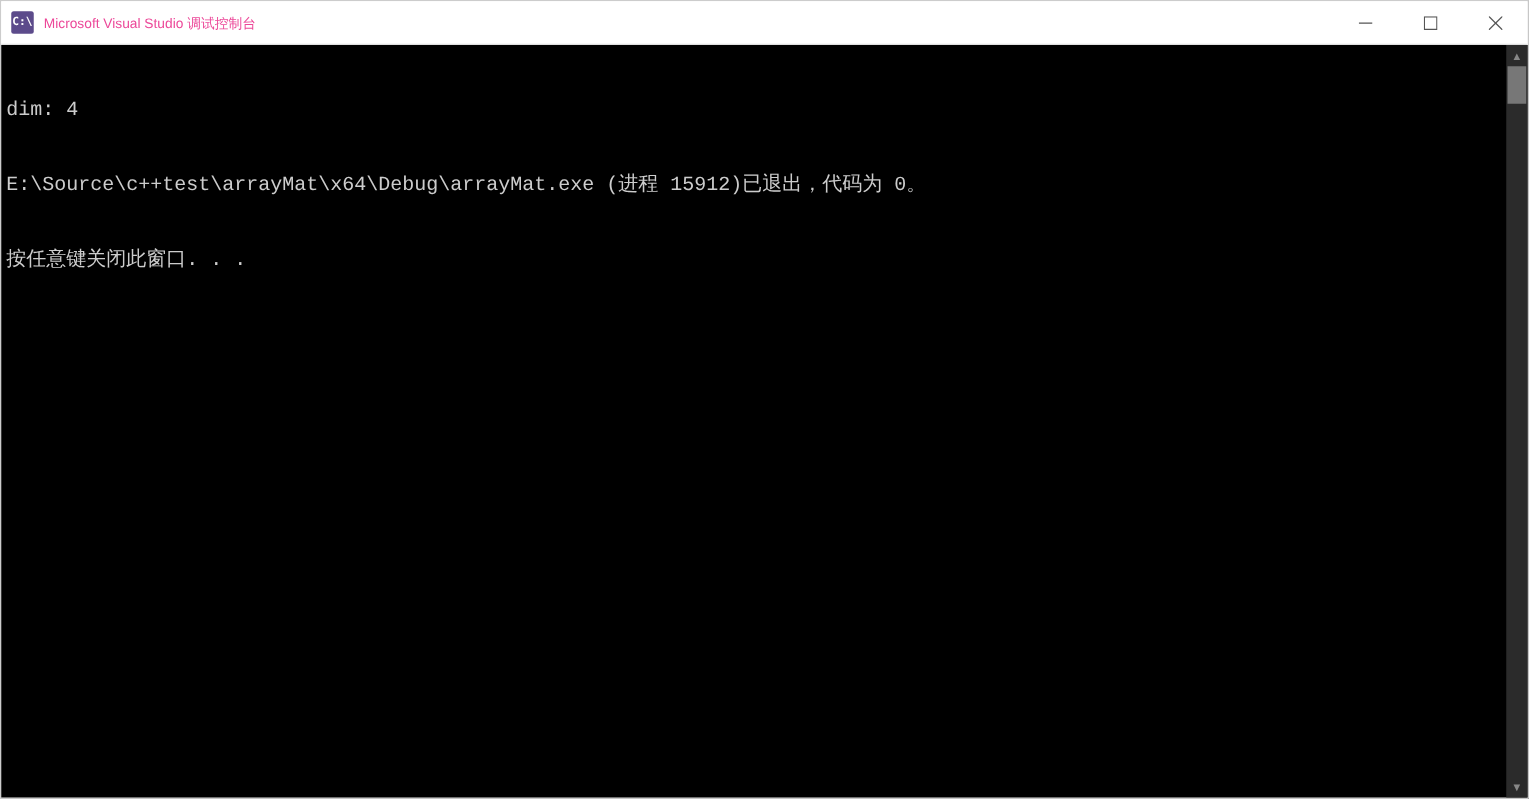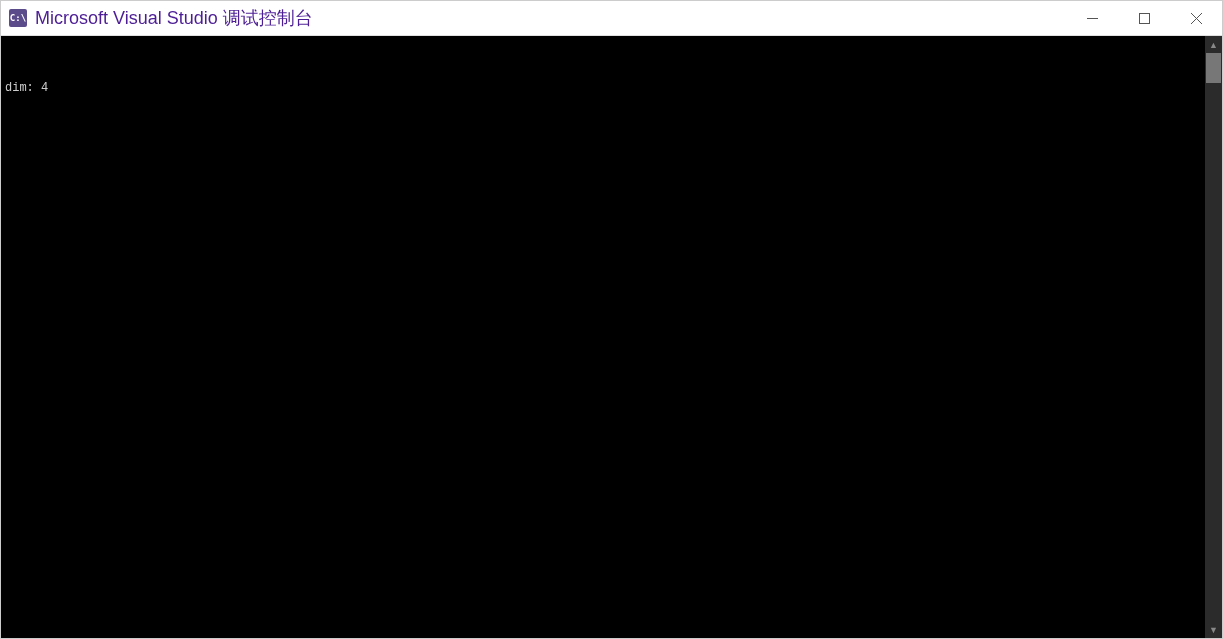--- a/index.html
+++ b/index.html
@@ -39,22 +39,22 @@
       display: flex;
       align-items: center;
       justify-content: center;
       color: #fff;
       font-size: 9px;
       font-weight: bold;
       margin-right: 8px;
       font-family: Consolas, monospace;
     }
     .title-text {
-      font-size: 18px;
-      color: #4c1d95;
+      font-size: 11px;
+      color: #ec4899;
     }
     .window-controls {
       position: absolute;
       right: 0;
       top: 0;
       height: 100%;
       display: flex;
     }
     .win-btn {
       width: 52px;
@@ -71,21 +71,21 @@
     .console-area {
       flex: 1;
       background: #000000;
       position: relative;
       display: flex;
     }
     .console-content {
       flex: 1;
       padding: 2px 4px;
       font-family: "NSimSun", "SimSun", Consolas, "Courier New", monospace;
-      font-size: 12px;
+      font-size: 16px;
       line-height: 20px;
       color: #cccccc;
       white-space: pre;
       overflow: hidden;
       border-radius: 19px;
     }
     .console-line {
       display: block;
     }
     .scrollbar {
@@ -135,20 +135,22 @@
         <svg viewBox="0 0 11 11">
             <line x1="0" y1="0" x2="11" y2="11" stroke="#555" stroke-width="1"></line>
             <line x1="11" y1="0" x2="0" y2="11" stroke="#555" stroke-width="1"></line>
           </svg>
       </div>
     </div>
   </div>
   <div class="console-area">
     <div class="console-content">
       <span class="console-line">dim: 4</span>
+      <span class="console-line">E:\Source\c++test\arrayMat\x64\Debug\arrayMat.exe (进程 15912)已退出，代码为 0。</span>
+      <span class="console-line">按任意键关闭此窗口. . .</span>
     </div>
     <div class="scrollbar">
       <div class="scroll-arrow up">▲</div>
       <div class="scroll-thumb"></div>
       <div class="scroll-arrow down">▼</div>
     </div>
   </div>
 </div>
 
 </body></html>

